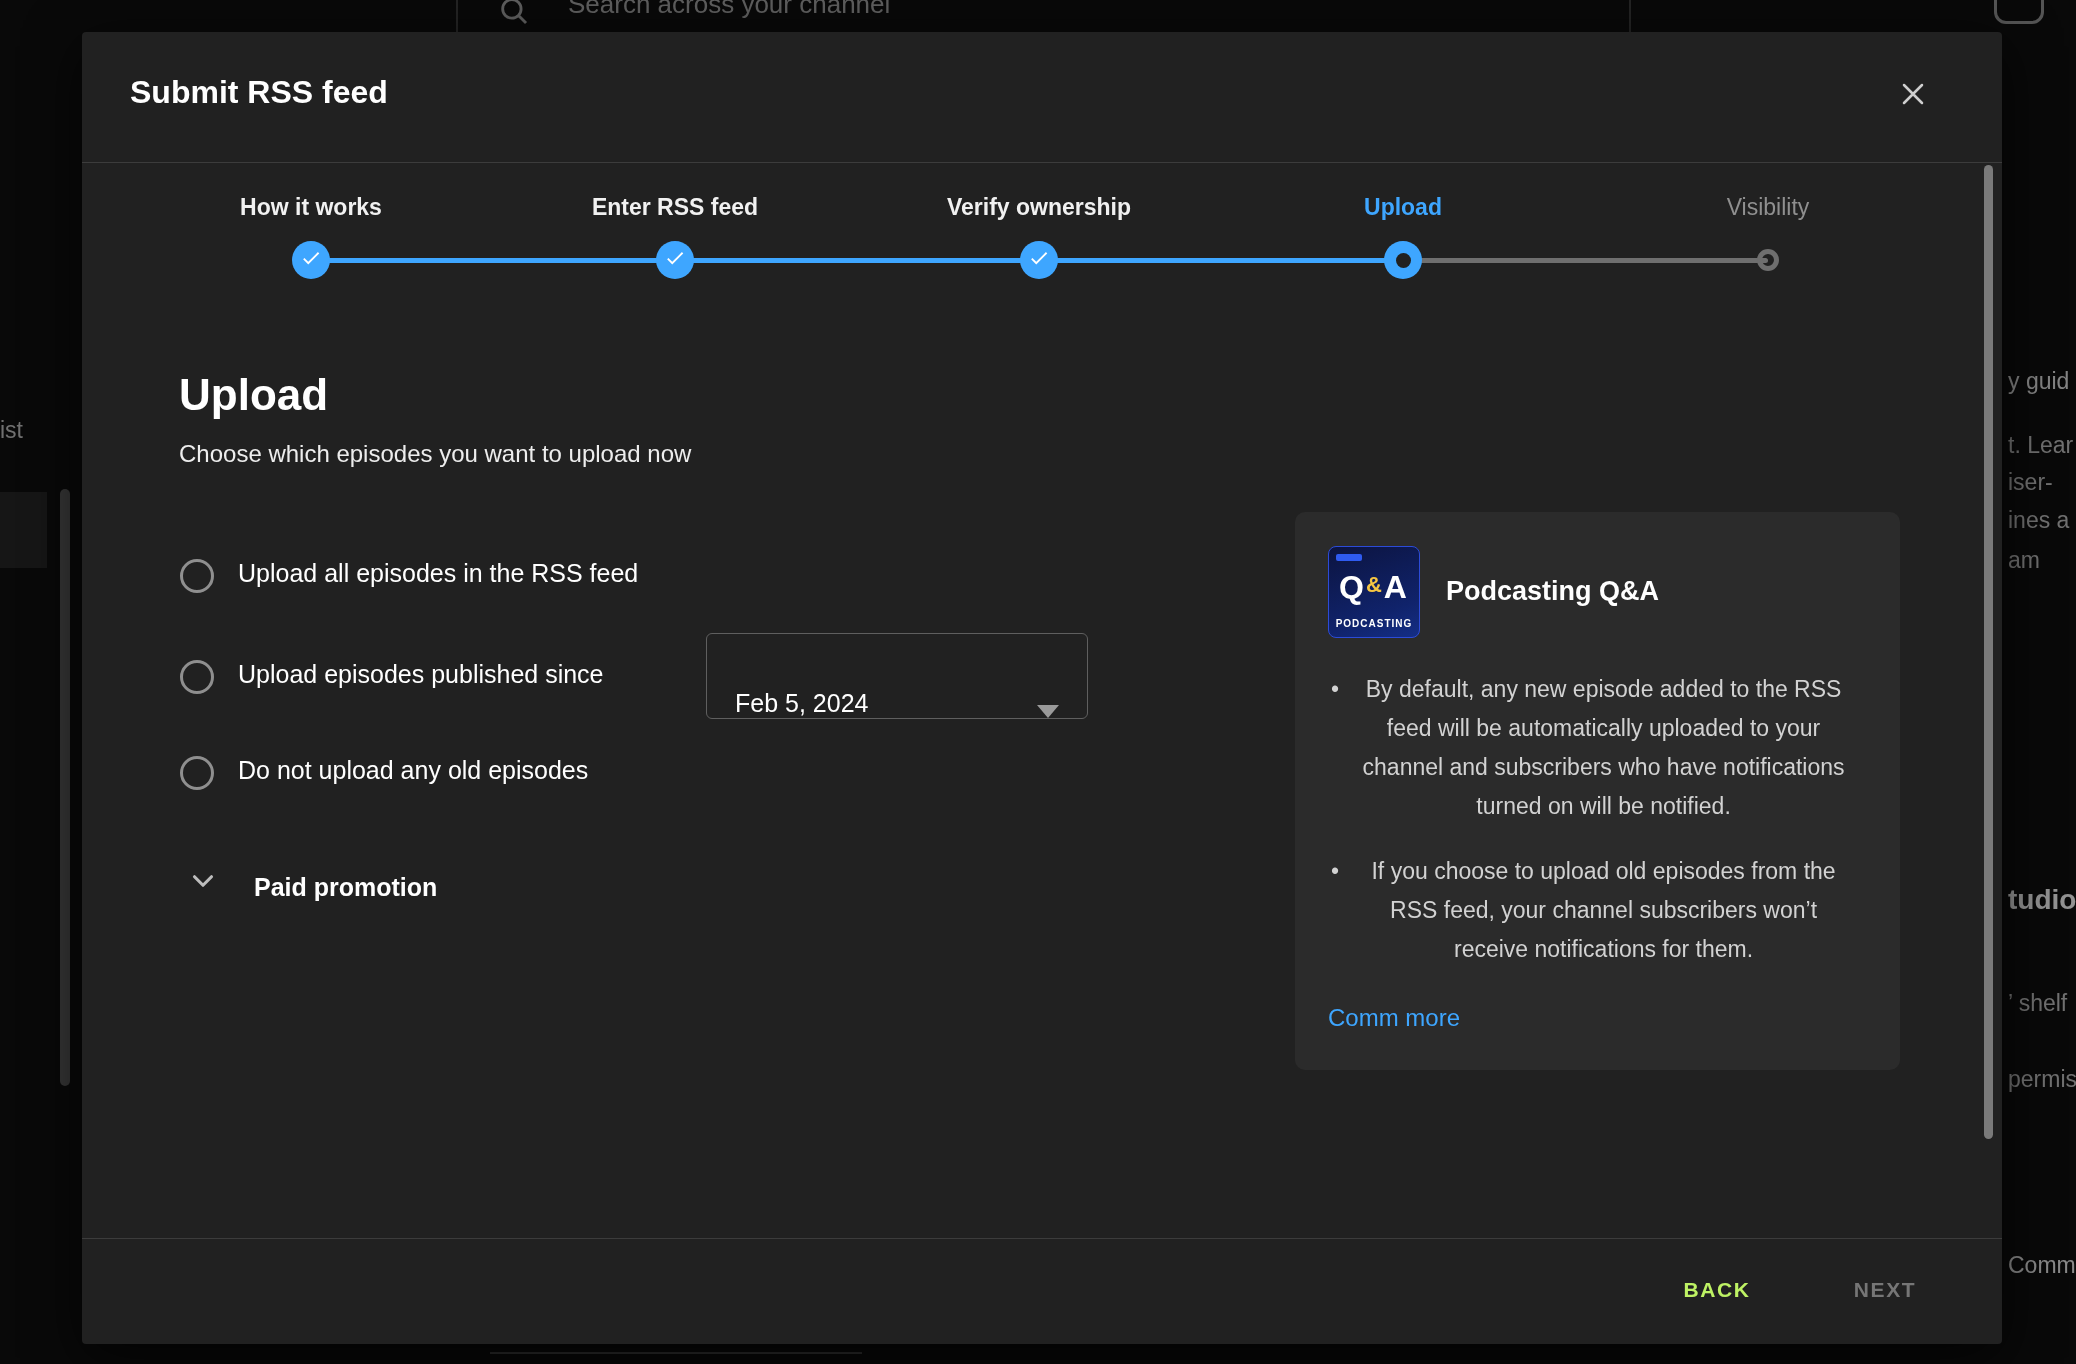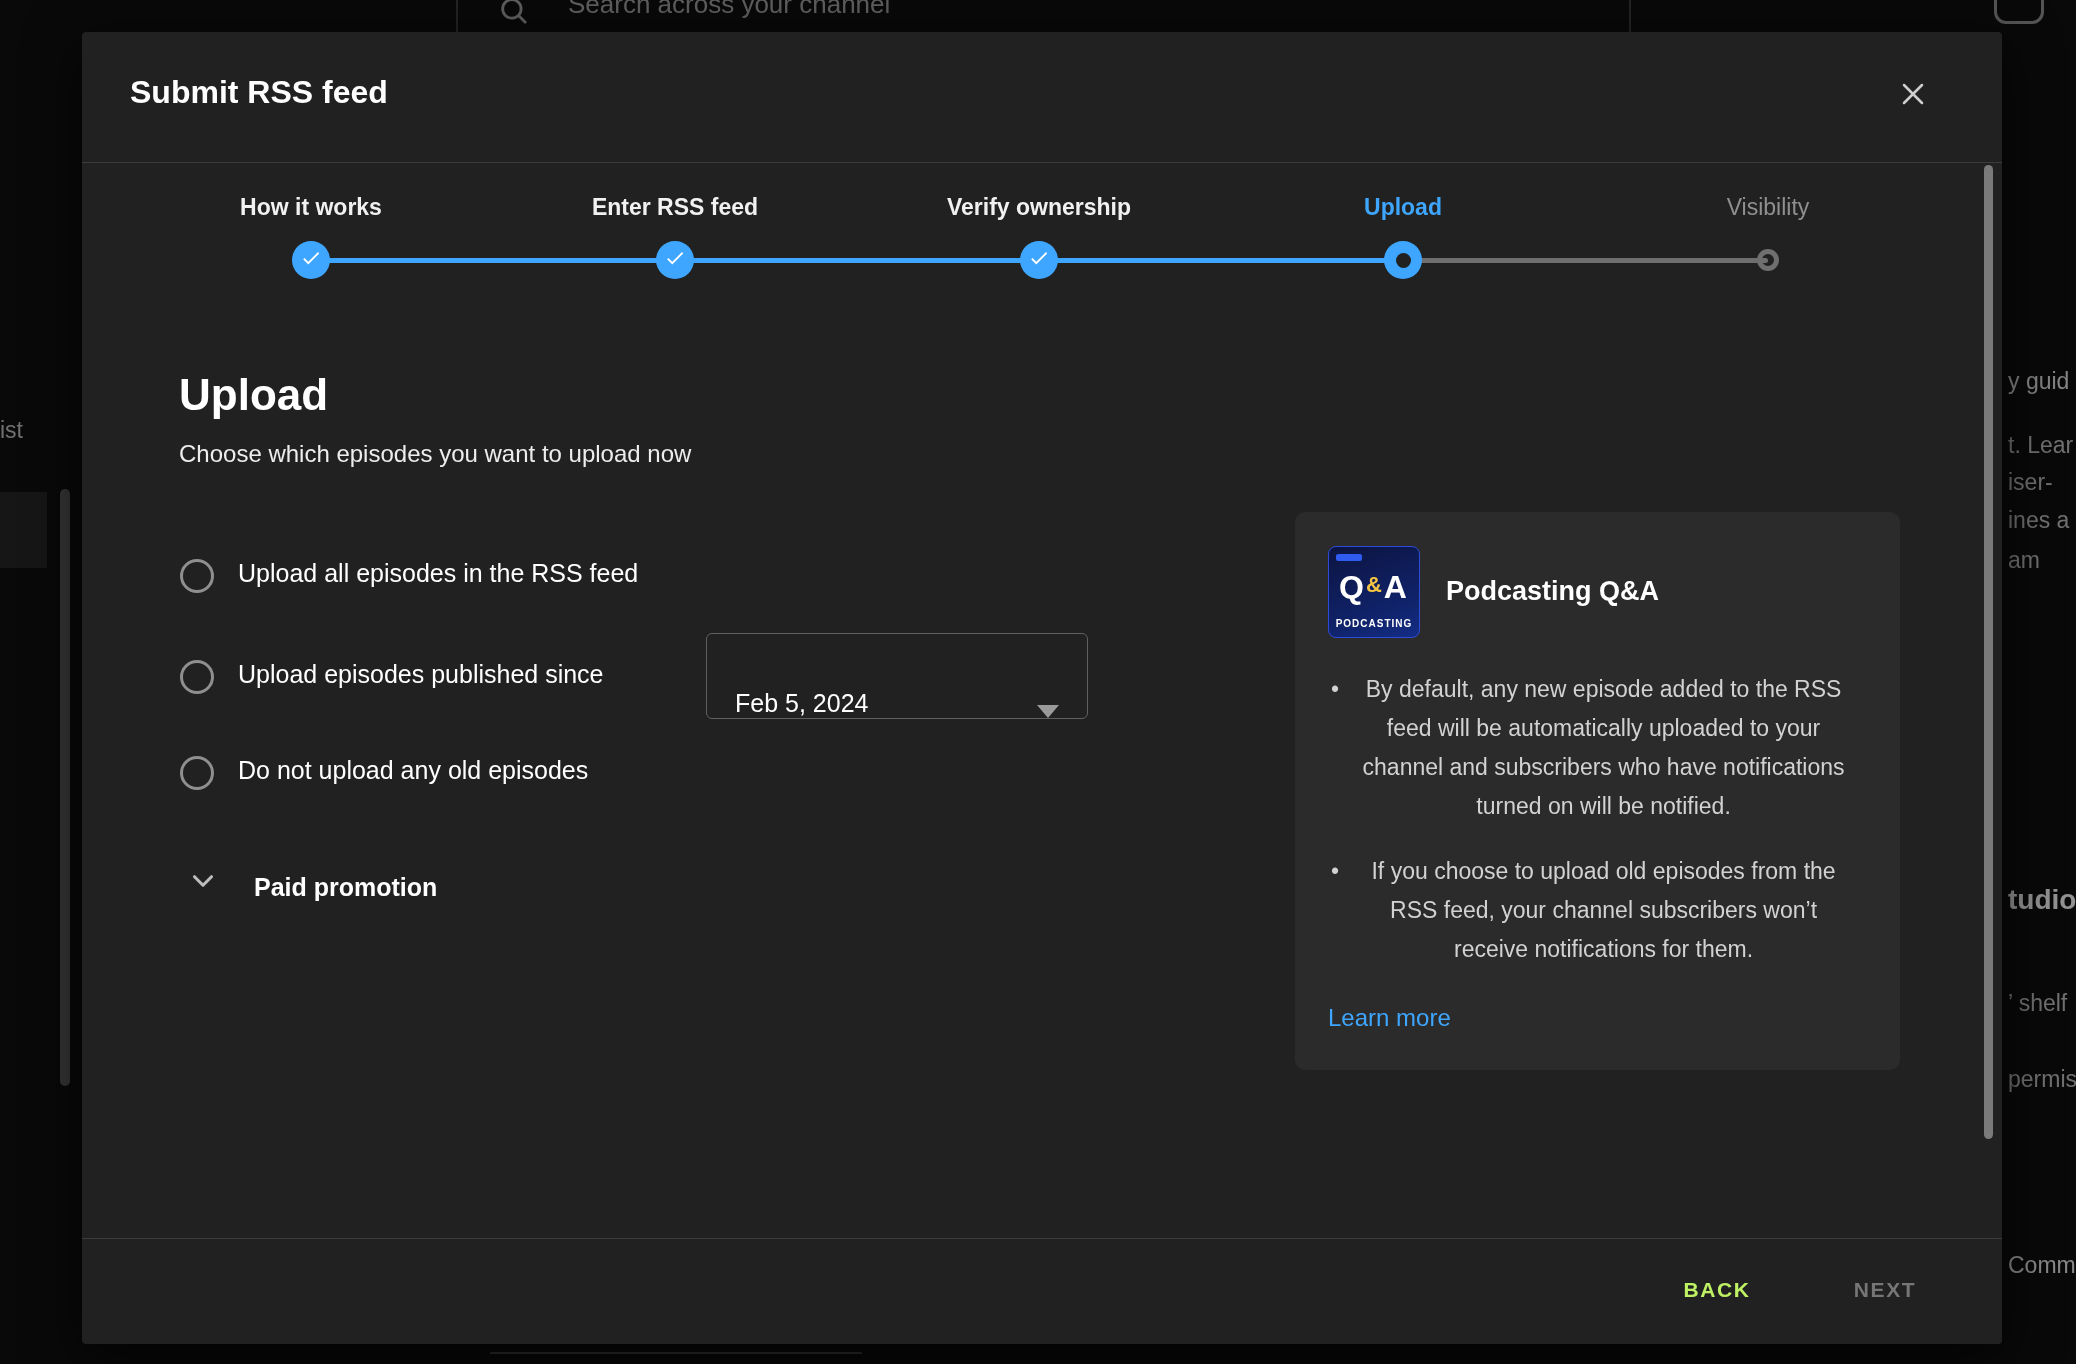--- a/index.html
+++ b/index.html
@@ -214,21 +214,21 @@
         <div class="bullet">
           <span class="dot">•</span>
           <span class="txt">By default, any new episode added to the RSS feed will be automatically uploaded to your channel and subscribers who have notifications turned on will be notified.</span>
         </div>
         <div class="bullet">
           <span class="dot">•</span>
           <span class="txt">If you choose to upload old episodes from the RSS feed, your channel subscribers won’t receive notifications for them.</span>
         </div>
       </div>
 
-      <a class="learn">Learn more</a>
+      <a class="learn">Comm more</a>
     </div>
 
     <div class="footer-divider"></div>
     <button class="fbtn back-btn">BACK</button>
     <button class="fbtn next-btn">NEXT</button>
 
     <div class="dialog-scrollbar"></div>
   </div>
 
 </div>

